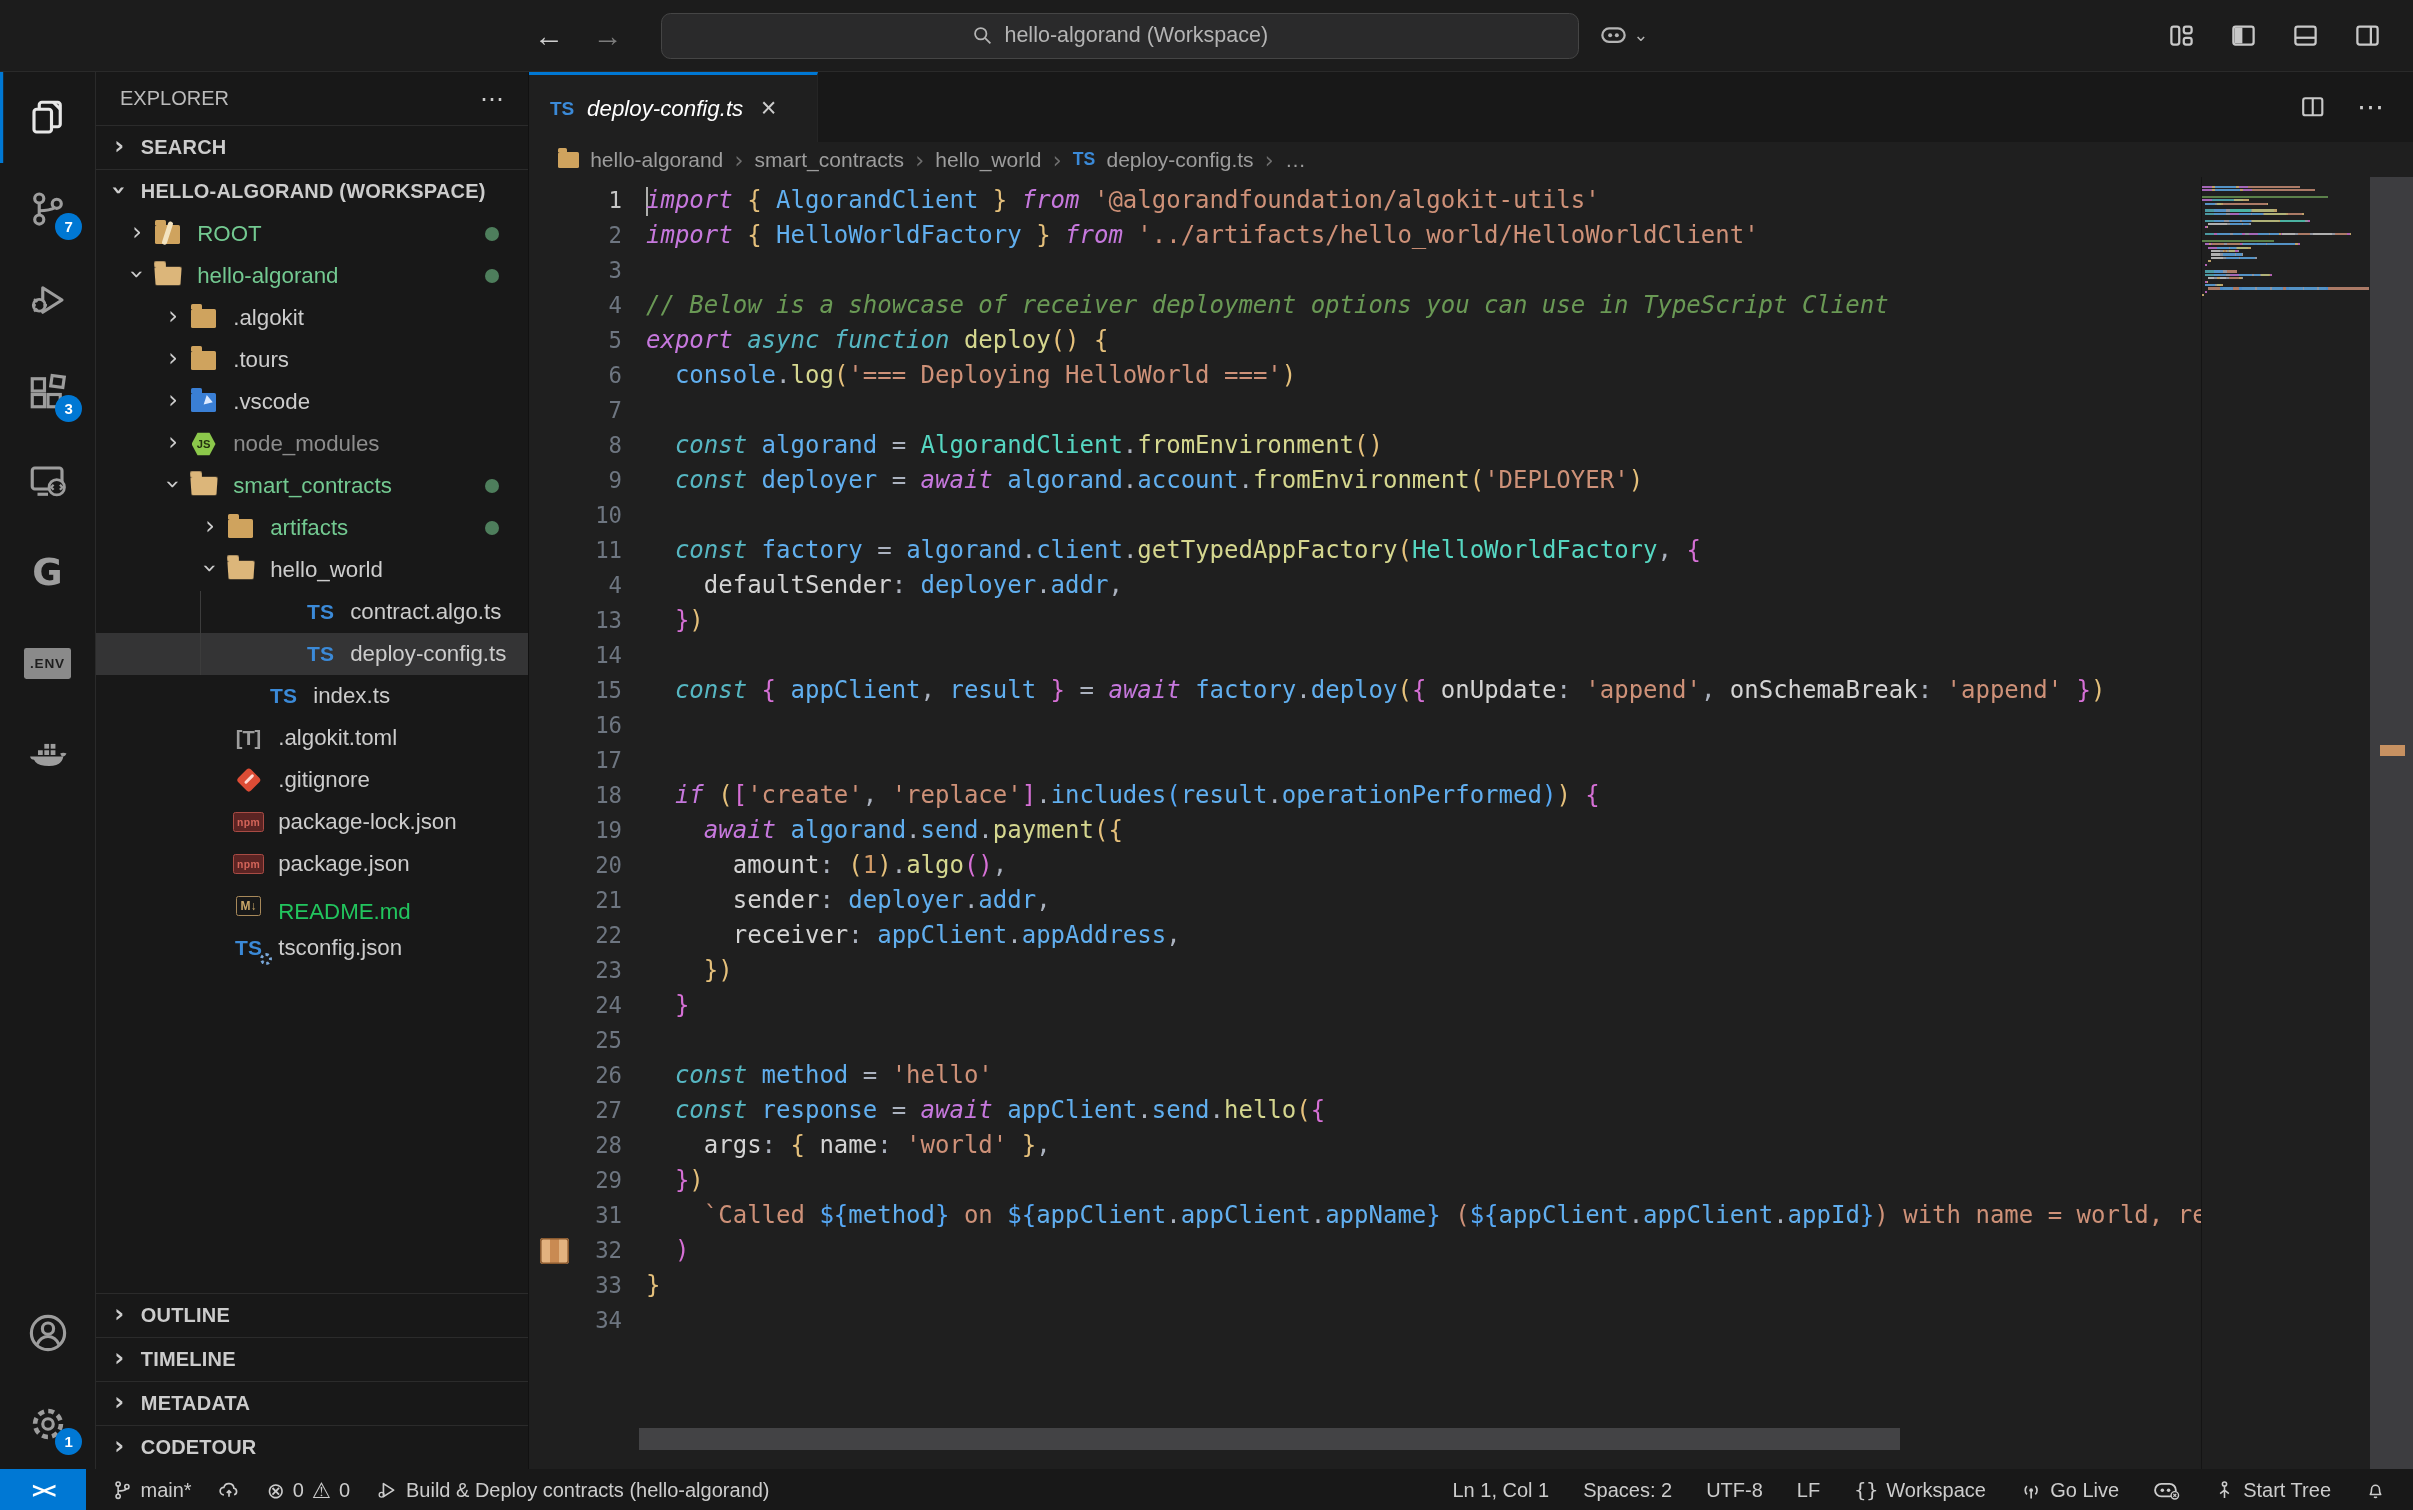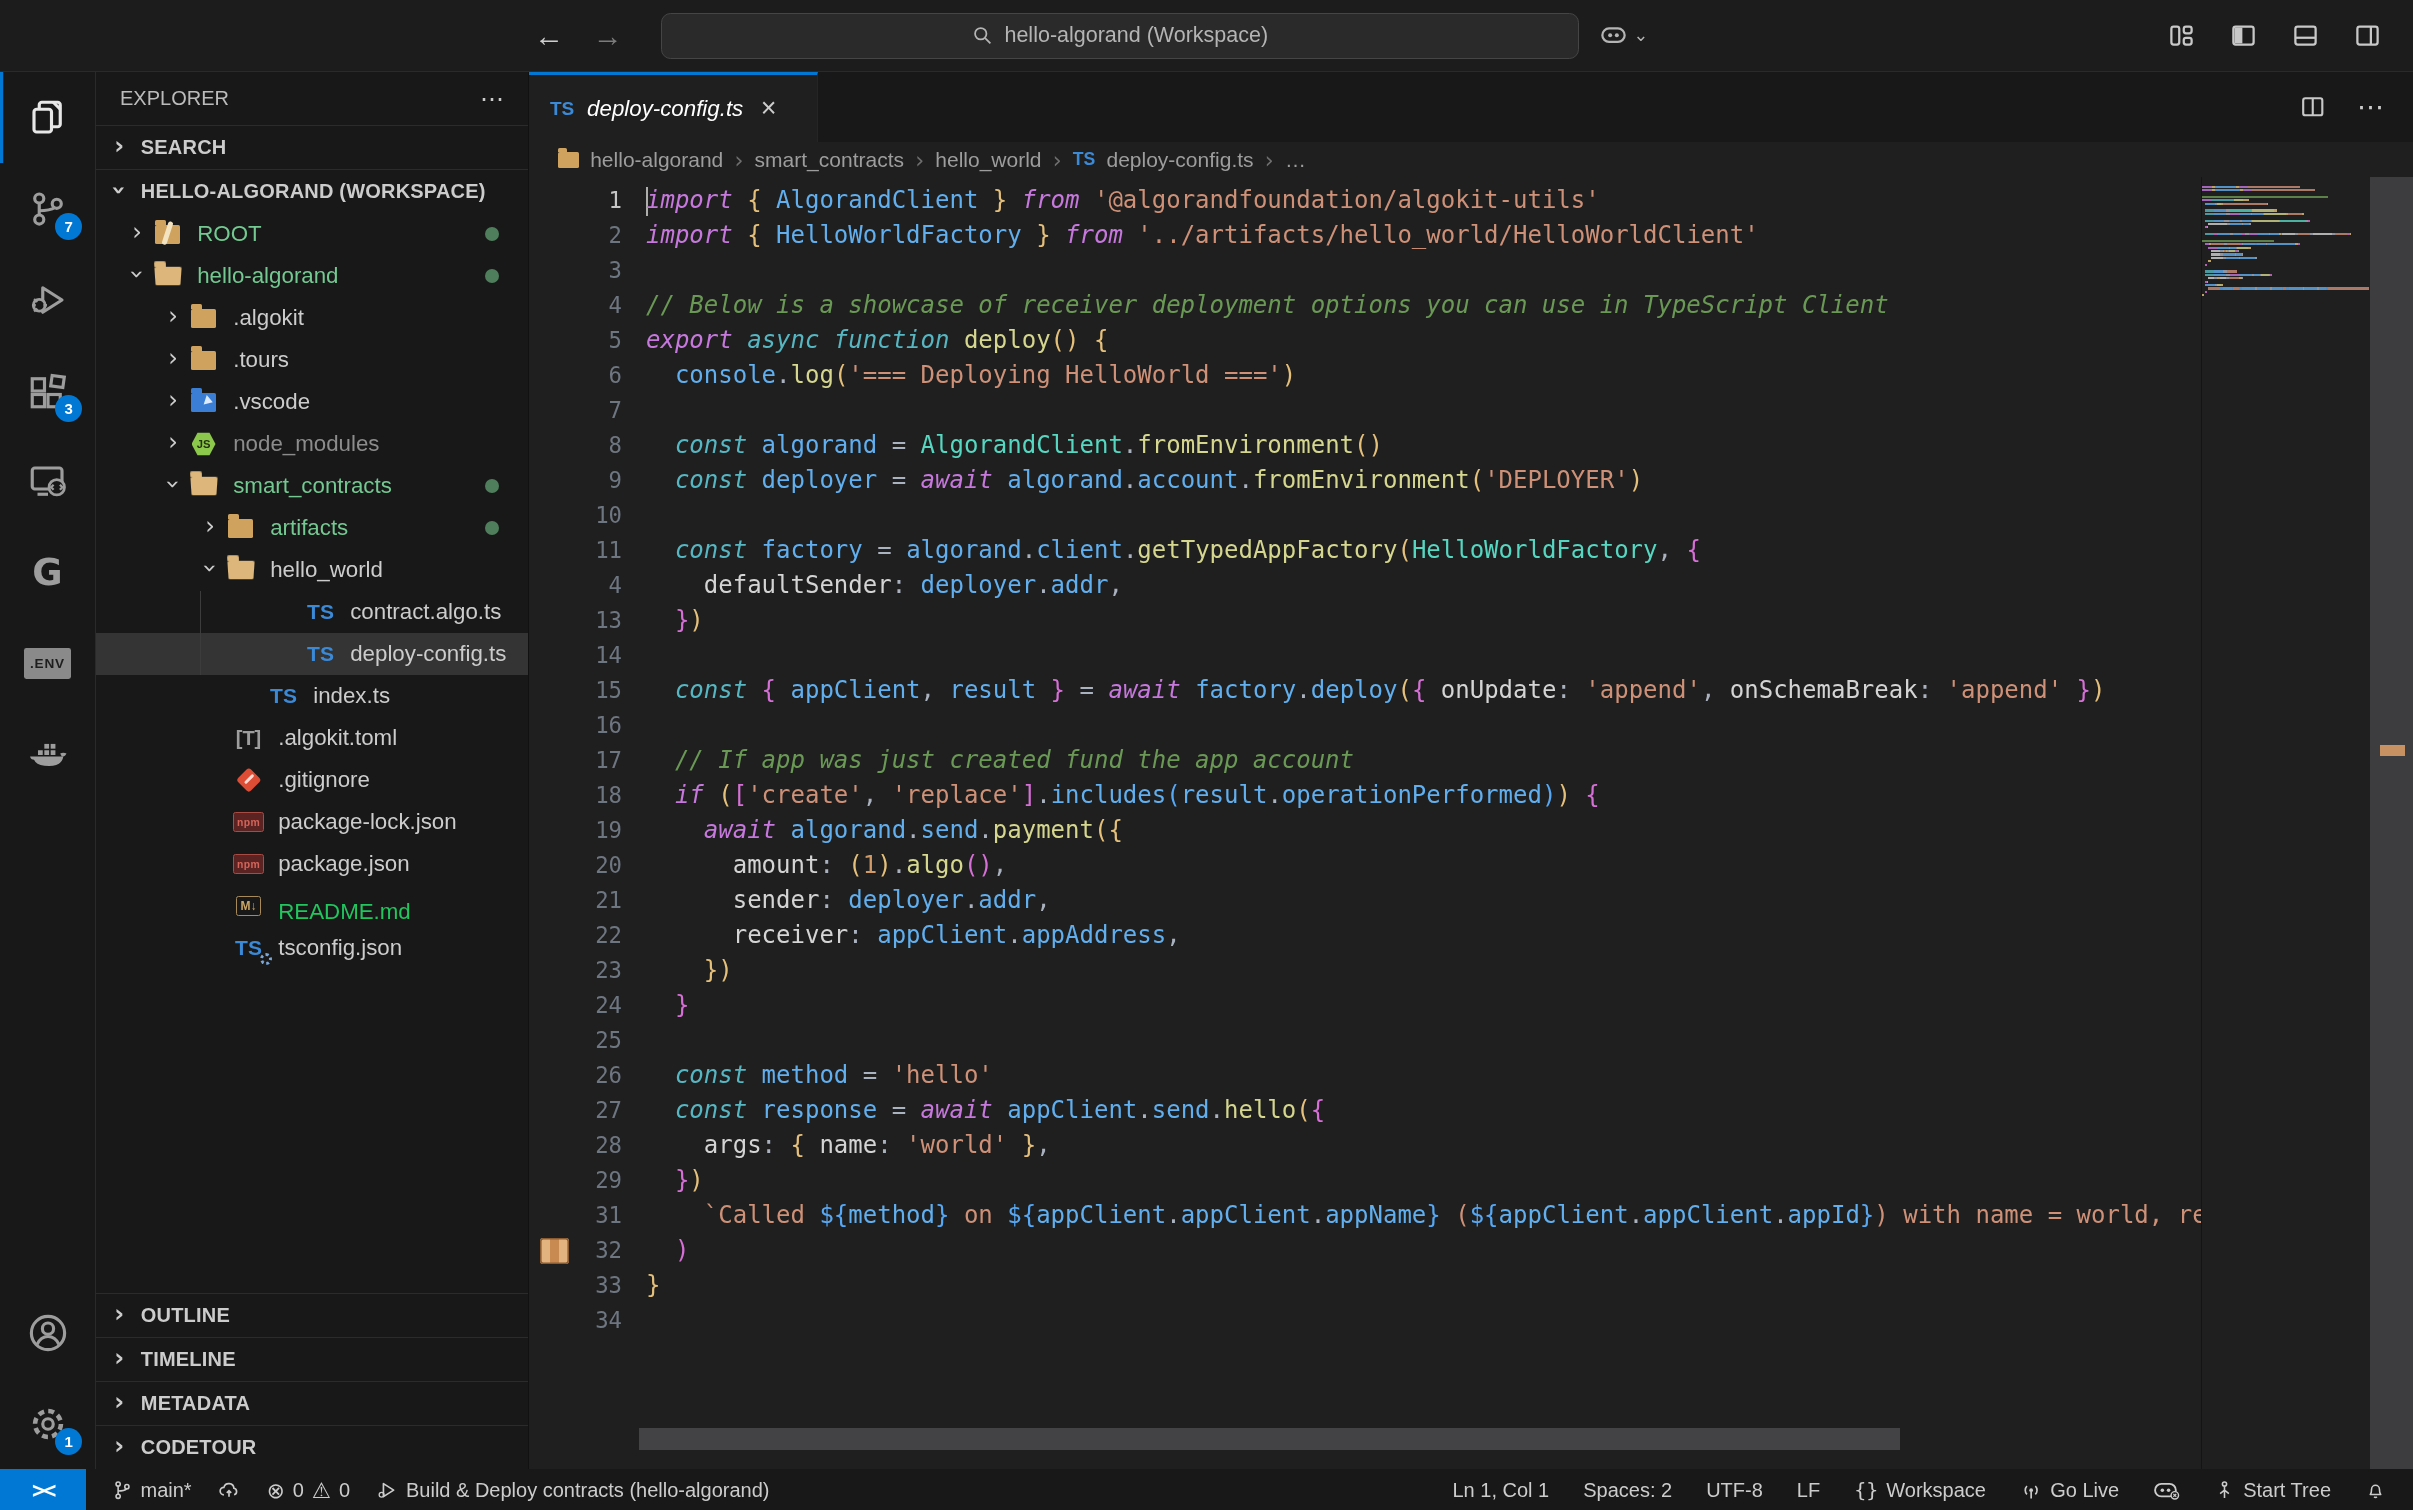--- a/index.html
+++ b/index.html
@@ -473,21 +473,20 @@
           <div class="code-line">
             <span class="ln">15</span>
             <span class="lc"><span style="color: rgb(171, 178, 191);">  </span><span style="color: rgb(86, 182, 194); font-style: italic;">const </span><span style="color: rgb(214, 112, 214);">{ </span><span style="color: rgb(97, 175, 239);">appClient</span><span style="color: rgb(171, 178, 191);">, </span><span style="color: rgb(97, 175, 239);">result</span><span style="color: rgb(214, 112, 214);"> }</span><span style="color: rgb(171, 178, 191);"> = </span><span style="color: rgb(198, 120, 221); font-style: italic;">await </span><span style="color: rgb(97, 175, 239);">factory</span><span style="color: rgb(171, 178, 191);">.</span><span style="color: rgb(97, 175, 239);">deploy</span><span style="color: rgb(229, 192, 123);">(</span><span style="color: rgb(214, 112, 214);">{</span><span style="color: rgb(212, 212, 212);"> onUpdate</span><span style="color: rgb(171, 178, 191);">: </span><span style="color: rgb(206, 145, 120);">'append'</span><span style="color: rgb(171, 178, 191);">, </span><span style="color: rgb(212, 212, 212);">onSchemaBreak</span><span style="color: rgb(171, 178, 191);">: </span><span style="color: rgb(206, 145, 120);">'append'</span><span style="color: rgb(214, 112, 214);"> }</span><span style="color: rgb(229, 192, 123);">)</span></span>
           </div>
           <div class="code-line">
             <span class="ln">16</span>
             <span class="lc"></span>
           </div>
           <div class="code-line">
             <span class="ln">17</span>
-            <span class="lc"><span style="color: rgb(106, 153, 85); font-style: italic;">  // If app was just created fund the app account</span></span>
           </div>
           <div class="code-line">
             <span class="ln">18</span>
             <span class="lc"><span style="color: rgb(171, 178, 191);">  </span><span style="color: rgb(198, 120, 221); font-style: italic;">if </span><span style="color: rgb(229, 192, 123);">(</span><span style="color: rgb(214, 112, 214);">[</span><span style="color: rgb(206, 145, 120);">'create'</span><span style="color: rgb(171, 178, 191);">, </span><span style="color: rgb(206, 145, 120);">'replace'</span><span style="color: rgb(214, 112, 214);">]</span><span style="color: rgb(171, 178, 191);">.</span><span style="color: rgb(97, 175, 239);">includes</span><span style="color: rgb(86, 168, 245);">(</span><span style="color: rgb(97, 175, 239);">result</span><span style="color: rgb(171, 178, 191);">.</span><span style="color: rgb(97, 175, 239);">operationPerformed</span><span style="color: rgb(86, 168, 245);">)</span><span style="color: rgb(229, 192, 123);">) </span><span style="color: rgb(214, 112, 214);">{</span></span>
           </div>
           <div class="code-line">
             <span class="ln">19</span>
             <span class="lc"><span style="color: rgb(171, 178, 191);">    </span><span style="color: rgb(198, 120, 221); font-style: italic;">await </span><span style="color: rgb(97, 175, 239);">algorand</span><span style="color: rgb(171, 178, 191);">.</span><span style="color: rgb(97, 175, 239);">send</span><span style="color: rgb(171, 178, 191);">.</span><span style="color: rgb(213, 215, 143);">payment</span><span style="color: rgb(229, 192, 123);">({</span></span>
           </div>
           <div class="code-line">

